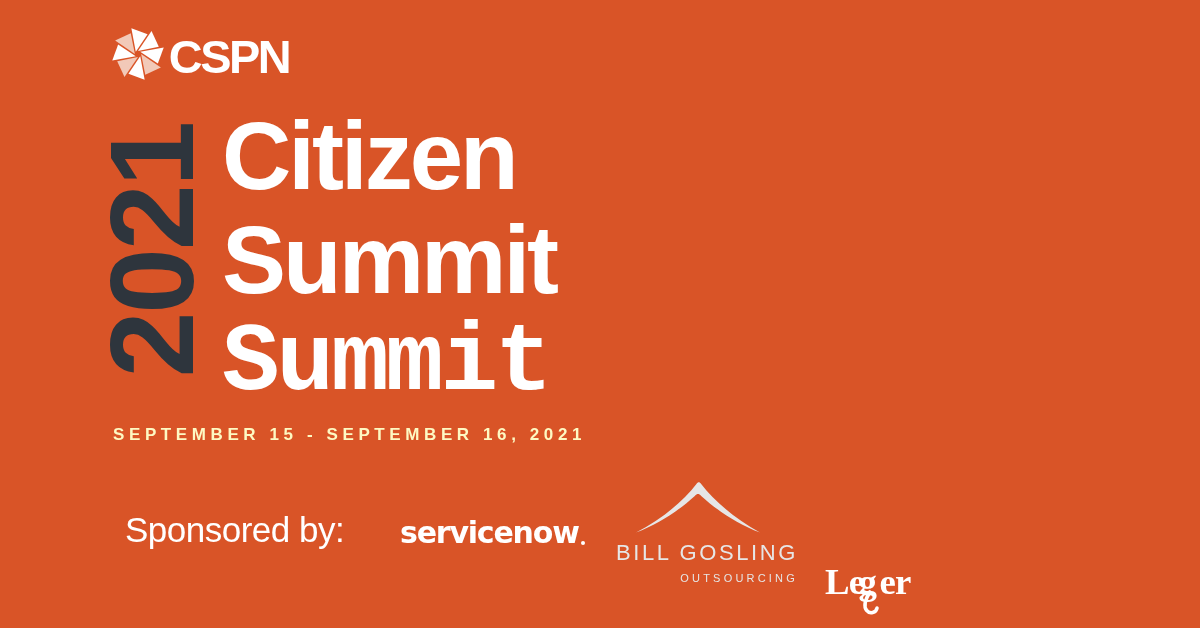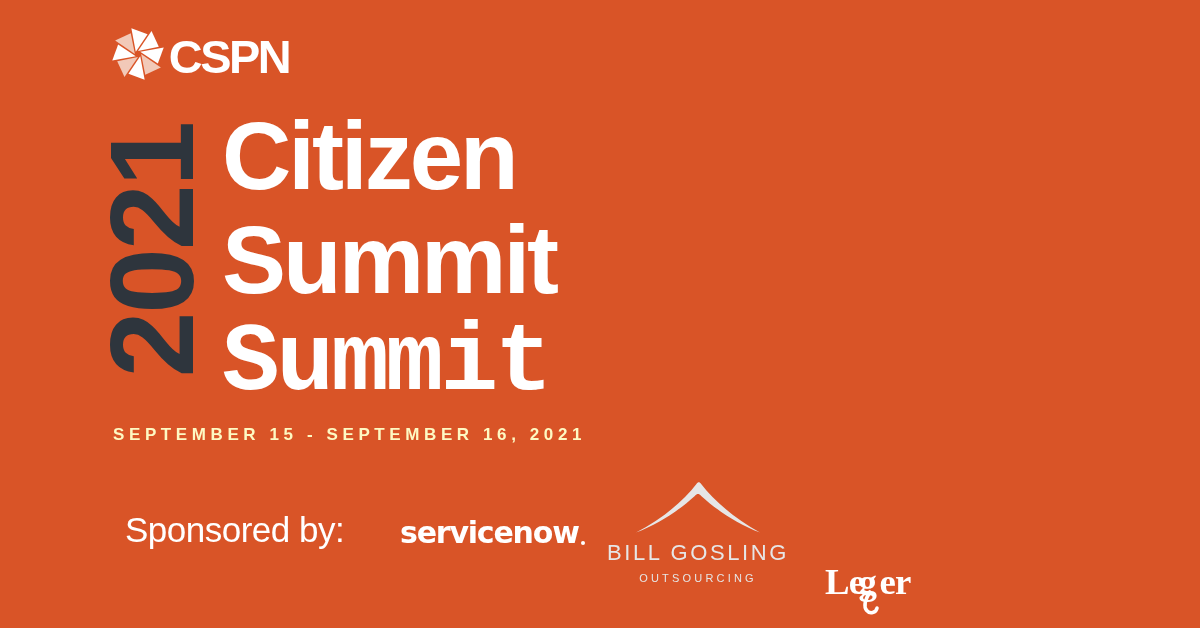--- a/index.html
+++ b/index.html
@@ -146,21 +146,21 @@
     border-radius: 50%;
     margin: 0 0 3px 2px;
   }
 
   
   .logo-gosling {
     position: absolute;
     left: 485px;
     top: 0px;
     width: 200px;
-    text-align: center;
+    text-align: right;
   }
   .bg-mark {
     display: block;
     margin: 0 auto;
     width: 128px;
     height: 54px;
   }
   .bg-name {
     font-family: "Liberation Sans", sans-serif;
     font-weight: 400;

